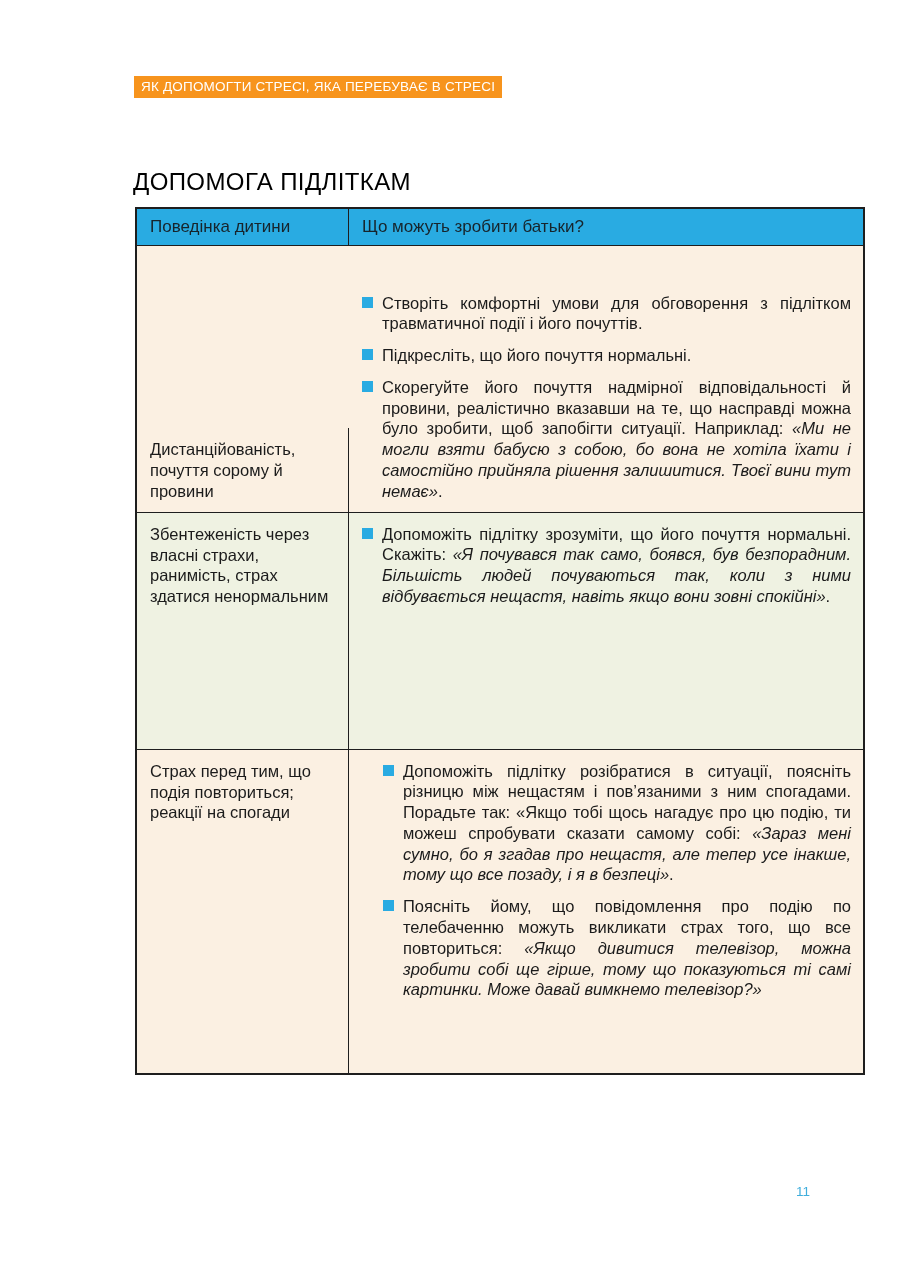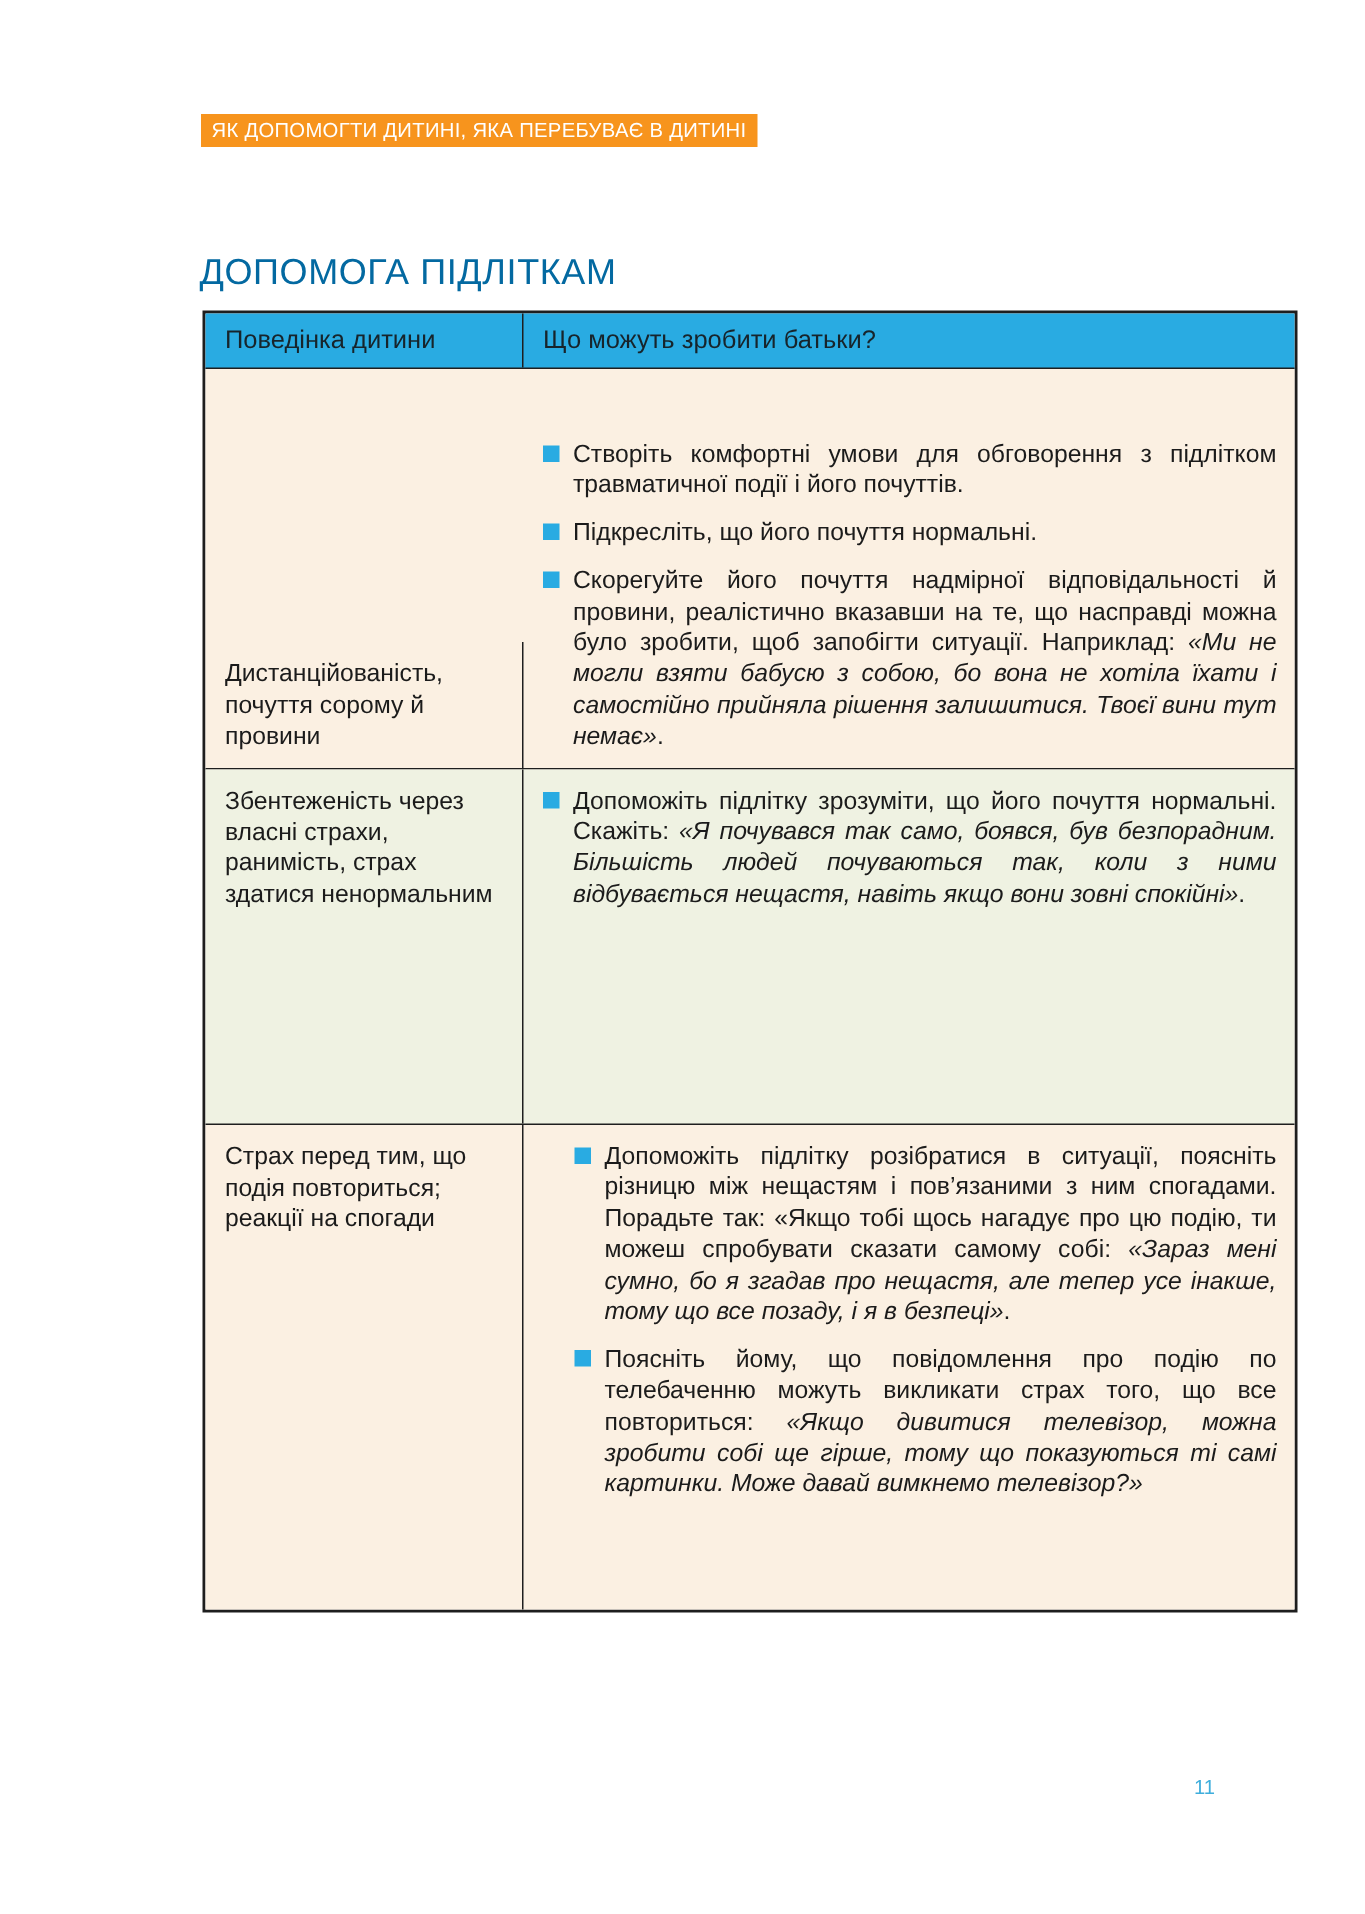--- a/index.html
+++ b/index.html
@@ -10,21 +10,21 @@
     color:var(--text-color,#1b1b1b);
   }
   .badge {
     position:absolute; left:134px; top:76px;
     background:var(--badge-bg,#F7941D); color:#ffffff;
     font-size:13.5px; line-height:1; padding:4px 7px 4px 7px;
     letter-spacing:0.2px; white-space:nowrap;
   }
   .title {
     position:absolute; left:133px; top:168px;
-    font-size:24px; font-weight:400; color:#0369a1; letter-spacing:0.4px;
+    font-size:24px; font-weight:400; color:#000000; letter-spacing:0.4px;
     white-space:nowrap;
   }
   .table {
     position:absolute; left:135px; top:207px; width:730px;
     border:2px solid var(--border-color,#1e1e1e);
     background:#fff;
   }
   .row { display:flex; border-bottom:1px solid var(--border-color,#1e1e1e); }
   .row:last-child { border-bottom:none;gap:21px; }
   .header-row { background:var(--header-bg,#29ABE2); min-height:36px; align-items:center; }
@@ -58,21 +58,21 @@
   
   #table-body .row:nth-child(1) { min-height:267px;align-items:flex-end; }
   #table-body .row:nth-child(2) { min-height:237px; }
   #table-body .row:nth-child(3) { min-height:323px; }
 </style>
 </head>
 <body style="--badge-bg: #F7941D; --header-bg: #29ABE2; --bullet: #29ABE2; --row-cream: #FBF0E2; --row-green: #EFF2E2; --border-color: #1e1e1e; --text-color: #1b1b1b; --page-number-color: #3FAEDC;">
 
 <div class="page">
 
-  <div class="badge">ЯК ДОПОМОГТИ ДИТИНІ, ЯКА ПЕРЕБУВАЄ В ДИТИНІ</div>
+  <div class="badge">ЯК ДОПОМОГТИ СТРЕСІ, ЯКА ПЕРЕБУВАЄ В СТРЕСІ</div>
 
   <h1 class="title">ДОПОМОГА ПІДЛІТКАМ</h1>
 
   <div class="table">
     <div class="row header-row">
       <div class="cell-left th">Поведінка дитини</div>
       <div class="cell-right th">Що можуть зробити батьки?</div>
     </div>
     <div id="table-body">
         <div class="row bg-cream">

